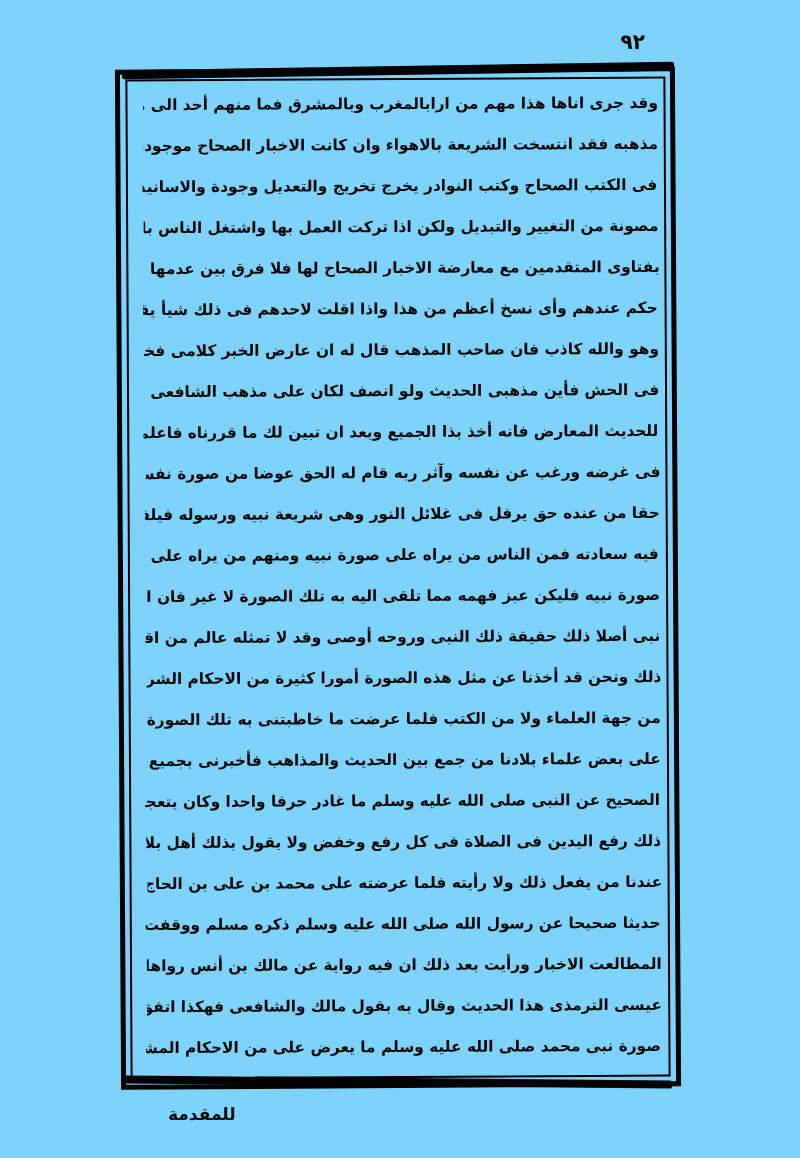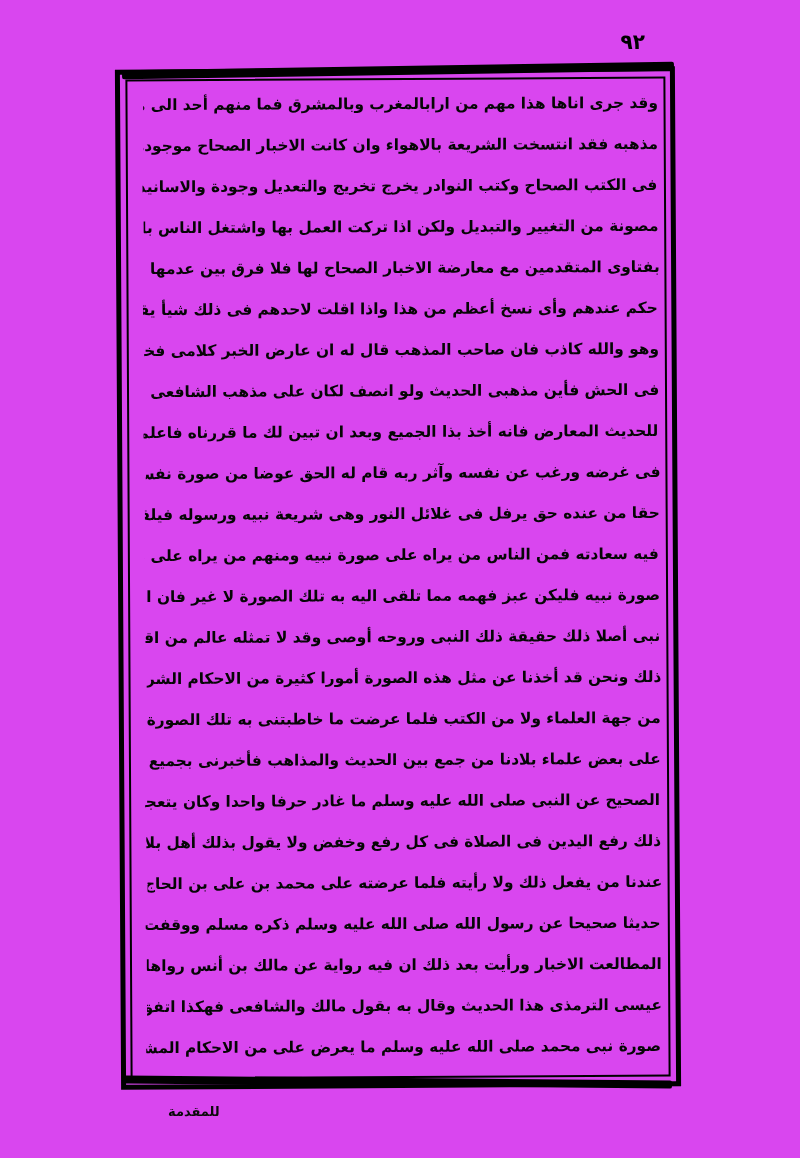--- a/index.html
+++ b/index.html
@@ -10,21 +10,21 @@
   }
 
   body {
     font-family: "DejaVu Sans", sans-serif;
   }
 
   #page {
     position: relative;
     width: 800px;
     height: 1158px;
-    background: #d946ef;
+    background: #7dd3fc;
     overflow: hidden;
   }
 
   
   .folio {
     position: absolute;
     top: 30px;
     right: 155px;
     font-family: "DejaVu Sans", sans-serif;
     font-size: 20px;
@@ -117,21 +117,21 @@
   .line:nth-child(3n)   { margin-right: 1px; }
   .line:nth-child(5n)   { margin-right: -1px; }
 
   
   .catchword {
     position: absolute;
     left: 168px;
     top: 1104px;
     direction: rtl;
     font-family: "DejaVu Sans", sans-serif;
-    font-size: 13px;
+    font-size: 17px;
     font-weight: 600;
     color: #0a0a0a;
   }
 </style>
 </head>
 <body>
 
 <div id="page">
 
   <div class="folio">٩٢</div>

